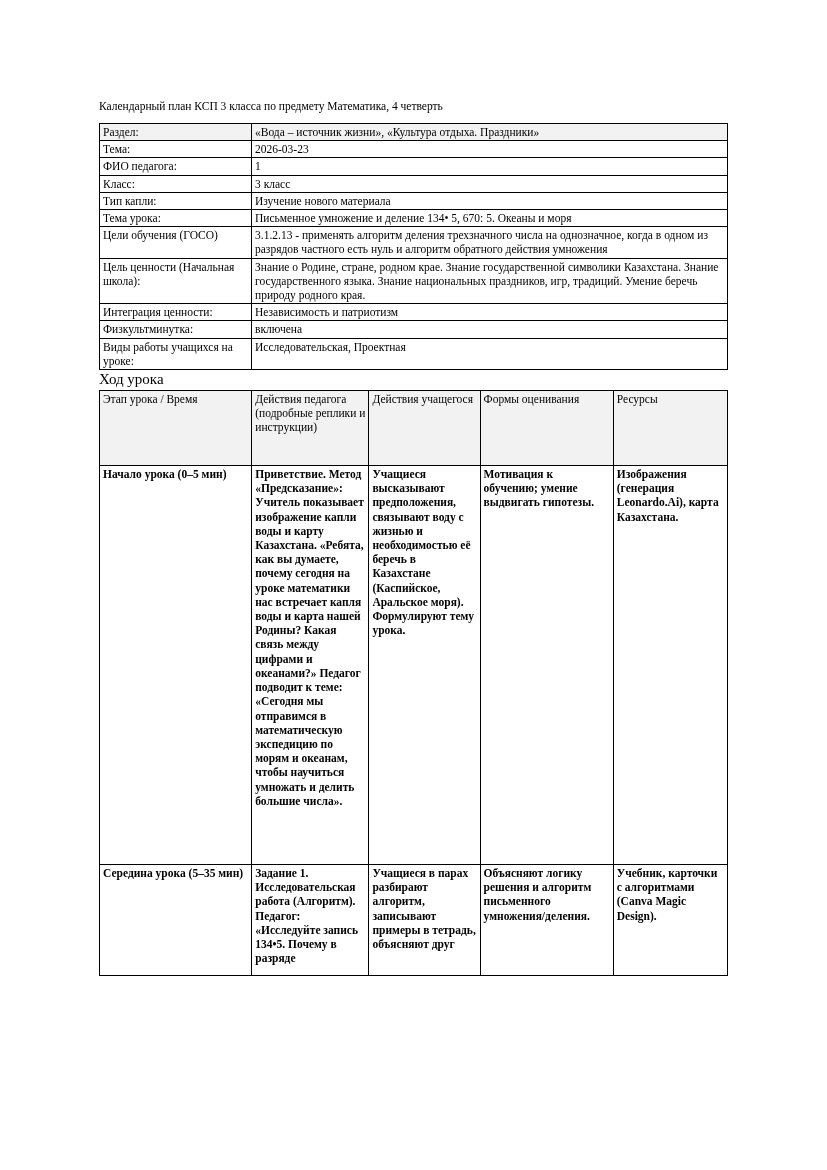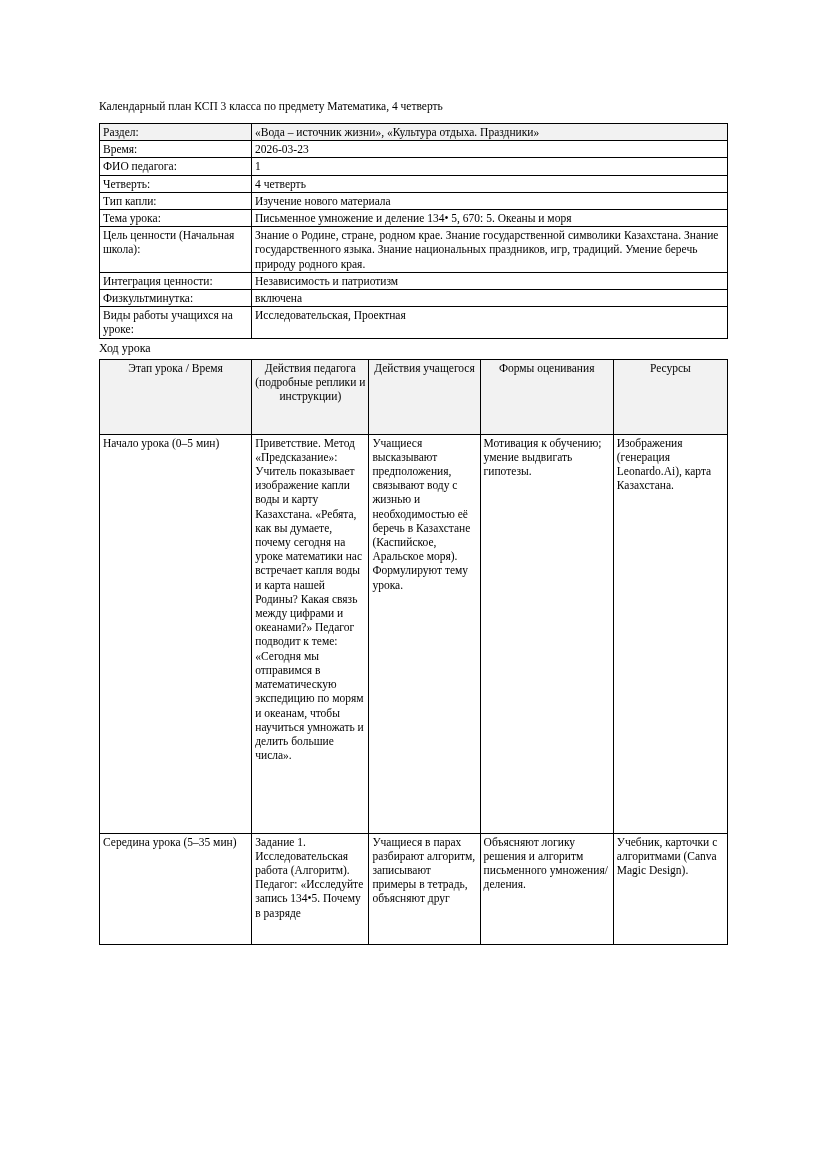--- a/index.html
+++ b/index.html
@@ -51,34 +51,34 @@
     word-wrap: break-word;
     overflow-wrap: break-word;
     hyphens: none;
   }
   
   .info-table .c-label { width: 152px; }
   .info-table .c-value { width: auto; }
   .info-table tr.shaded td { background: #f2f2f2; }
 
   .section-label {
-    font-size: 12px;
+    font-size: 15px;
     line-height: 15px;
     margin: 2px 0 3px 0;
   }
 
   
   .flow-table { margin-top: 0; }
   .flow-table col.k0 { width: 152px; }
   .flow-table col.k1 { width: 117px; }
   .flow-table col.k2 { width: 111px; }
   .flow-table col.k3 { width: 133px; }
   .flow-table col.k4 { width: 114px; }
-  .flow-table thead td { background: #f2f2f2; height: 72px; text-align: center; }
-  .flow-table tbody td { vertical-align: top; }
+  .flow-table thead td { background: #f2f2f2; height: 72px; }
+  .flow-table tbody td { vertical-align: top; font-weight: bold; }
   .row-begin td { height: 396px; }
   .row-middle td { height: 108px; }
 </style>
 </head>
 <body>
 
 <div class="page">
   <div class="content">
 
     <p class="doc-title">Календарный план КСП 3 класса по предмету Математика, 4 четверть</p>
@@ -87,38 +87,42 @@
       <colgroup>
         <col class="c-label">
         <col class="c-value">
       </colgroup>
       <tbody>
         <tr class="shaded">
           <td>Раздел:</td>
           <td>«Вода – источник жизни», «Культура отдыха. Праздники»</td>
         </tr>
         <tr>
-          <td>Время:</td>
+          <td>Тема:</td>
           <td>2026-03-23</td>
         </tr>
         <tr>
           <td>ФИО педагога:</td>
           <td>1</td>
         </tr>
         <tr>
-          <td>Четверть:</td>
-          <td>4 четверть</td>
+          <td>Класс:</td>
+          <td>3 класс</td>
         </tr>
         <tr>
           <td>Тип капли:</td>
           <td>Изучение нового материала</td>
         </tr>
         <tr>
           <td>Тема урока:</td>
           <td>Письменное умножение и деление 134• 5, 670: 5. Океаны и моря</td>
+        </tr>
+        <tr>
+          <td>Цели обучения (ГОСО)</td>
+          <td>3.1.2.13 - применять алгоритм деления трехзначного числа на однозначное, когда в одном из разрядов частного есть нуль и алгоритм обратного действия умножения</td>
         </tr>
         <tr>
           <td>Цель ценности (Начальная школа):</td>
           <td>Знание о Родине, стране, родном крае. Знание государственной символики Казахстана. Знание государственного языка. Знание национальных праздников, игр, традиций. Умение беречь природу родного края.</td>
         </tr>
         <tr>
           <td>Интеграция ценности:</td>
           <td>Независимость и патриотизм</td>
         </tr>
         <tr>

